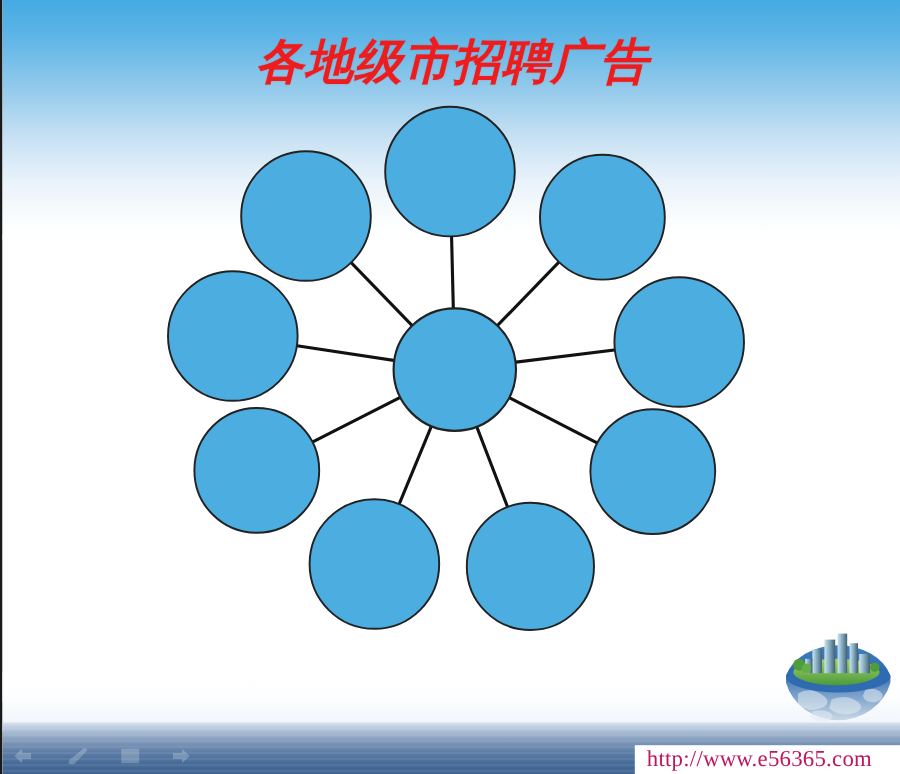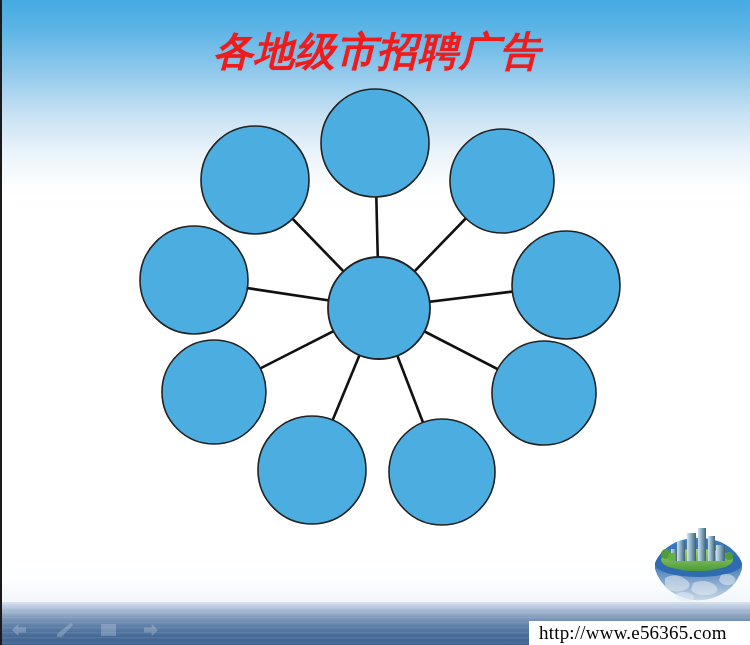--- a/index.html
+++ b/index.html
@@ -181,21 +181,21 @@
     background: #ffffff;
     display: flex;
     align-items: center;
     padding-left: 10px;
     box-sizing: border-box;
   }
   .watermark-text {
     font-family: "Liberation Serif", "DejaVu Serif", serif;
     font-size: 19px;
     line-height: 22px;
-    color: #000000;
+    color: #be185d;
     letter-spacing: 0.2px;
     white-space: nowrap;
   }
 </style>
 </head>
 <body>
 
 <div id="slide">
 
   <div class="bg-sky"></div>

